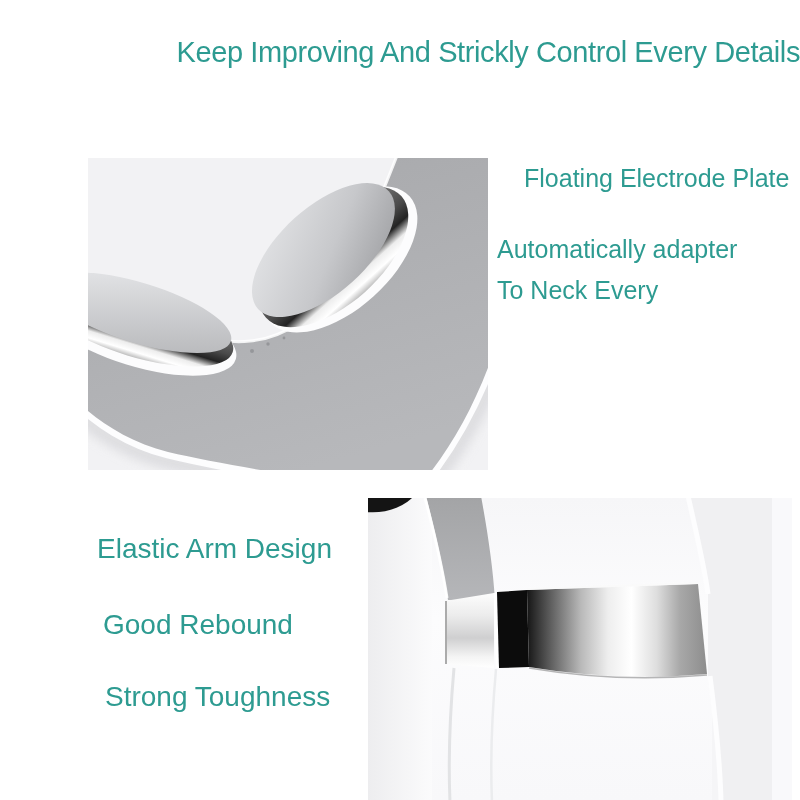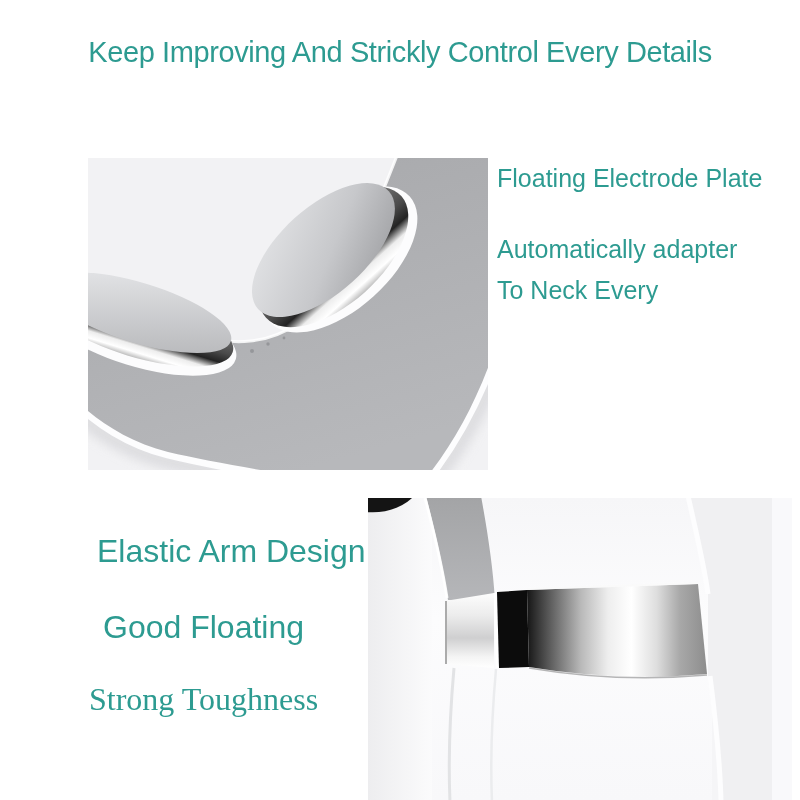--- a/index.html
+++ b/index.html
@@ -10,45 +10,45 @@
     background: #ffffff;
     overflow: hidden;
     font-family: "Liberation Sans", sans-serif;
     color: #2d9b91;
   }
   .title {
     position: absolute;
     top: 36px;
     left: 0;
     width: 100%;
-    text-align: center;
+    text-align: right;
     font-size: 29px;
     font-weight: 400;
     letter-spacing: -0.4px;
     color: #2d9b91;
     margin: 0;
   }
   .photo { position: absolute; line-height: 0; }
   .photo svg { display: block; }
   .photo-top  { left: 88px;  top: 158px; width: 400px; height: 312px; }
   .photo-bottom { left: 368px; top: 498px; width: 424px; height: 302px; }
   .cap {
     position: absolute;
     color: #2d9b91;
     white-space: nowrap;
     font-weight: 400;
   }
   .cap-r { font-size: 25px; left: 497px; }
-  .cap-r1 { top: 164px; }
+  .cap-r1 { top: 164px; margin-left: 27px; }
   .cap-r2 { top: 235px; }
   .cap-r3 { top: 276px; }
-  .cap-l { font-size: 32px; }
+  .cap-l { font-size: 28px; }
   .cap-l1 { top: 533px; left: 97px; }
   .cap-l2 { top: 609px; left: 103px; }
-  .cap-l3 { top: 681px; left: 89px; font-family: Liberation Serif, serif; }
+  .cap-l3 { top: 681px; left: 105px; }
 </style>
 </head>
 <body>
 
 <div class="page">
 
   <h1 class="title">Keep Improving And Strickly Control Every Details</h1>
 
   <div class="photo photo-top">
     <svg width="400" height="312" viewBox="0 0 400 312" xmlns="http://www.w3.org/2000/svg">
@@ -184,17 +184,17 @@
         <polygon points="129,94 159,92 161,169 131,170" fill="#0c0c0c"></polygon>
         <path d="M 159 92 L 330 86 L 339 176 Q 250 184 161 169 Z" fill="url(#chromeGrad)"></path>
         <line x1="159" y1="91" x2="330" y2="85" stroke="#fafafa" stroke-width="2" opacity="0.9"></line>
         <path d="M 161 170 Q 250 185 339 177" fill="none" stroke="#6f6f6f" stroke-width="1.5" opacity="0.5"></path>
       </g>
     </svg>
   </div>
 
   <div>
     <div class="cap cap-l cap-l1">Elastic Arm Design</div>
-    <div class="cap cap-l cap-l2">Good Floating</div>
+    <div class="cap cap-l cap-l2">Good Rebound</div>
     <div class="cap cap-l cap-l3">Strong Toughness</div>
   </div>
 
 </div>
 
 </body></html>

